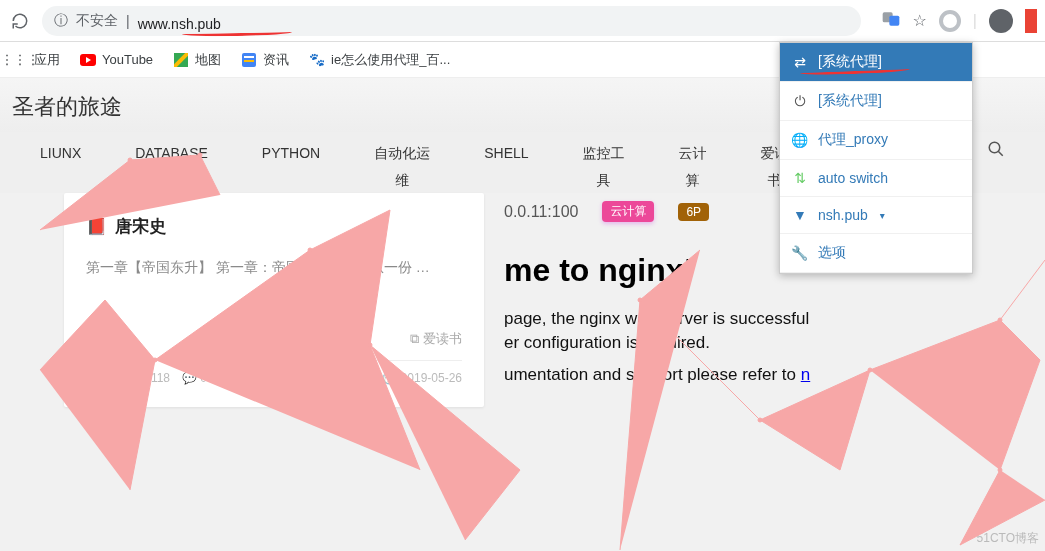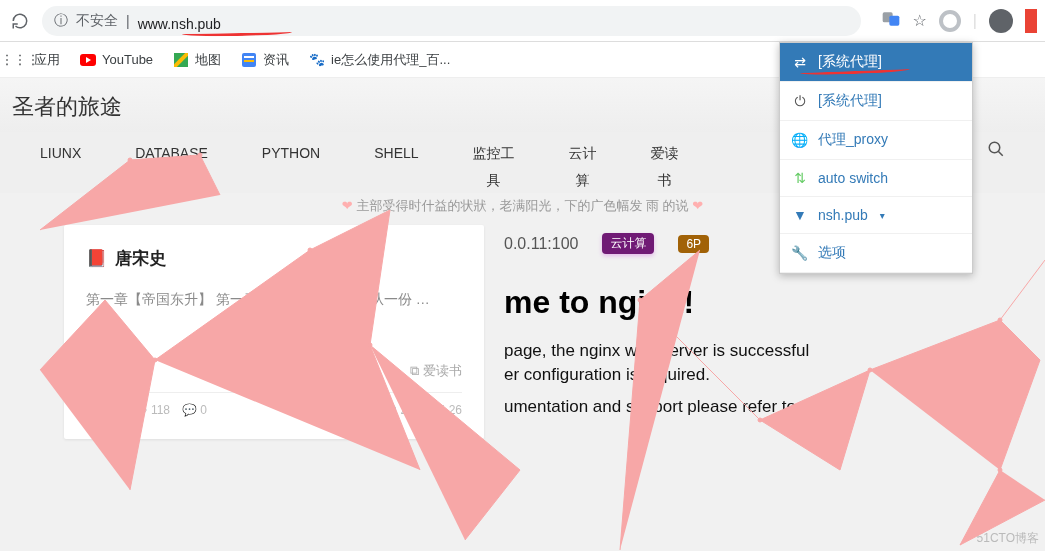--- a/index.html
+++ b/index.html
@@ -35,21 +35,21 @@
   .card { background:#fff; border-radius:2px; box-shadow:0 1px 3px rgba(0,0,0,.08); padding:22px; width:420px; }
   .card h3 { font-size:17px; color:#222; display:flex; align-items:center; gap:8px; margin-bottom:16px; }
   .excerpt { color:#8a8a8a; font-size:14px; line-height:1.9; min-height:58px; }
   .tag-row { text-align:right; color:#aaa; font-size:13px; margin:18px 0 12px; }
   .meta { display:flex; justify-content:space-between; color:#bbb; font-size:12px; border-top:1px solid #eee; padding-top:10px; }
   .meta .lft { display:flex; gap:12px; }
   
   .col2 { width:470px; position:relative; padding-top:2px; }
   .ipline { color:#555; font-size:16px; padding:6px 0; display:flex; align-items:center; gap:24px; }
   .badge { display:inline-block; padding:2px 8px; border-radius:4px; color:#fff; font-size:12px; }
-  .b-pink { background:#701a75; box-shadow:0 2px 4px rgba(210,100,224,.4); }
+  .b-pink { background:#ec4899; box-shadow:0 2px 4px rgba(210,100,224,.4); }
   .b-grey { background:#a16207; }
   .nginx-h1 { font-size:32px; font-weight:800; margin:24px 0 18px; color:#000; }
   .nginx-p { font-size:17px; color:#111; line-height:1.4; margin-bottom:8px; }
   .nginx-p .lnk { color:#0000ee; text-decoration:underline; }
   
   
   .so-popup { position:absolute; top:42px; right:72px; width:194px; background:#fff; border:1px solid #ccc; box-shadow:0 2px 8px rgba(0,0,0,.25); font-size:14px; z-index:50; }
   .so-item { display:flex; align-items:center; gap:10px; padding:10px 12px; color:#337ab7; cursor:pointer; border-bottom:1px solid #f0f0f0; }
   .so-item.active { background:#337ab7; color:#fff; }
   .so-item .sico { width:16px; display:inline-flex; justify-content:center; }
@@ -161,37 +161,33 @@
 </div>
 <div class="underline-red u2"></div>
 
 <div class="page">
   <div class="site-title">圣者的旅途</div>
 
   <div class="menu">
     <div><span>LIUNX</span></div>
     <div><span>DATABASE</span></div>
     <div><span>PYTHON</span></div>
+    <div><span>自动化运</span><br><span>维</span></div>
     <div><span>SHELL</span></div>
     <div><span>监控工</span><br><span>具</span></div>
     <div><span>云计</span><br><span>算</span></div>
     <div><span>爱读</span><br><span>书</span></div>
     <div style="margin-left:auto;color:#666">
       <svg width="18" height="18" viewBox="0 0 24 24" fill="none" stroke="#555" stroke-width="2">
           <circle cx="10" cy="10" r="7"></circle>
           <path d="M21 21l-6-6"></path>
         </svg>
     </div>
   </div>
 
-  <div class="hearts">
-    <span class="h">❤</span>
-    <span>主部受得时什益的状狀，老满阳光，下的广色幅发 雨 的说</span>
-    <span class="h">❤</span>
-  </div>
 
   <div class="content">
     <div class="card">
       <h3>
           <span>📕</span>
           <span>唐宋史</span>
         </h3>
       <div class="excerpt">第一章【帝国东升】 第一章：帝国东升我们也从一份 …</div>
       <div class="tag-row"><span>⧉</span> <span>爱读书</span></div>
       <div class="meta">

